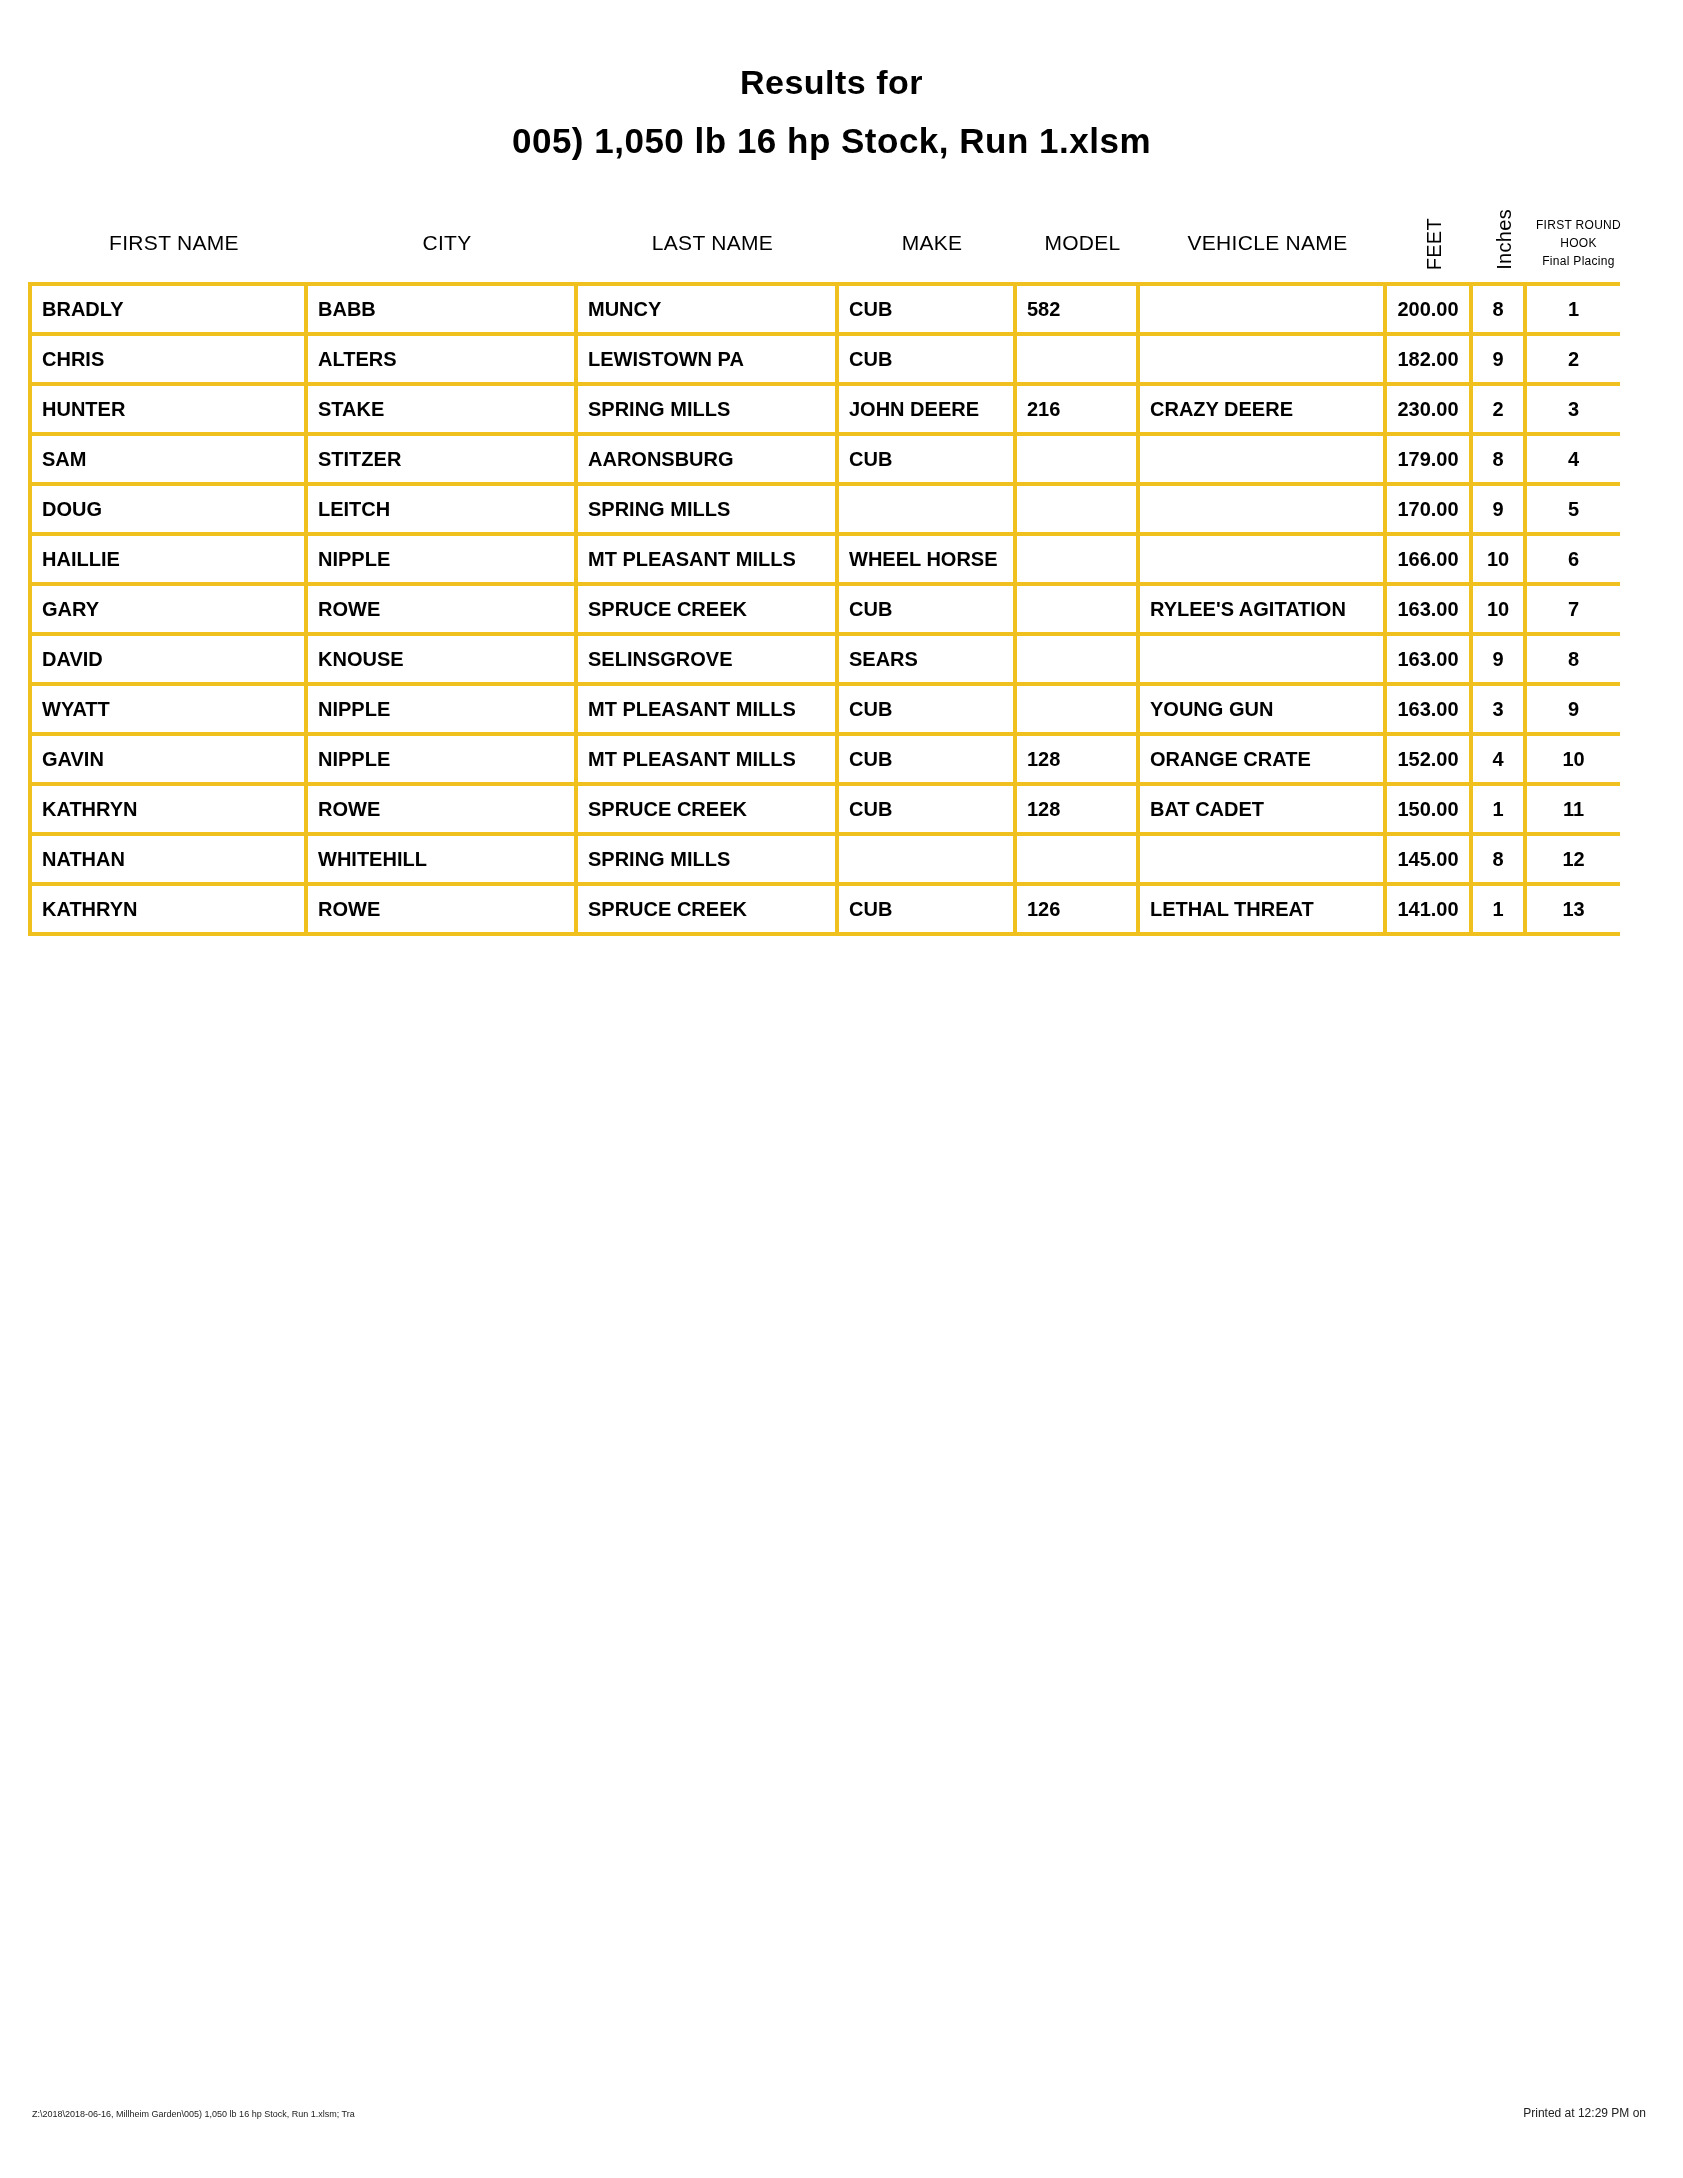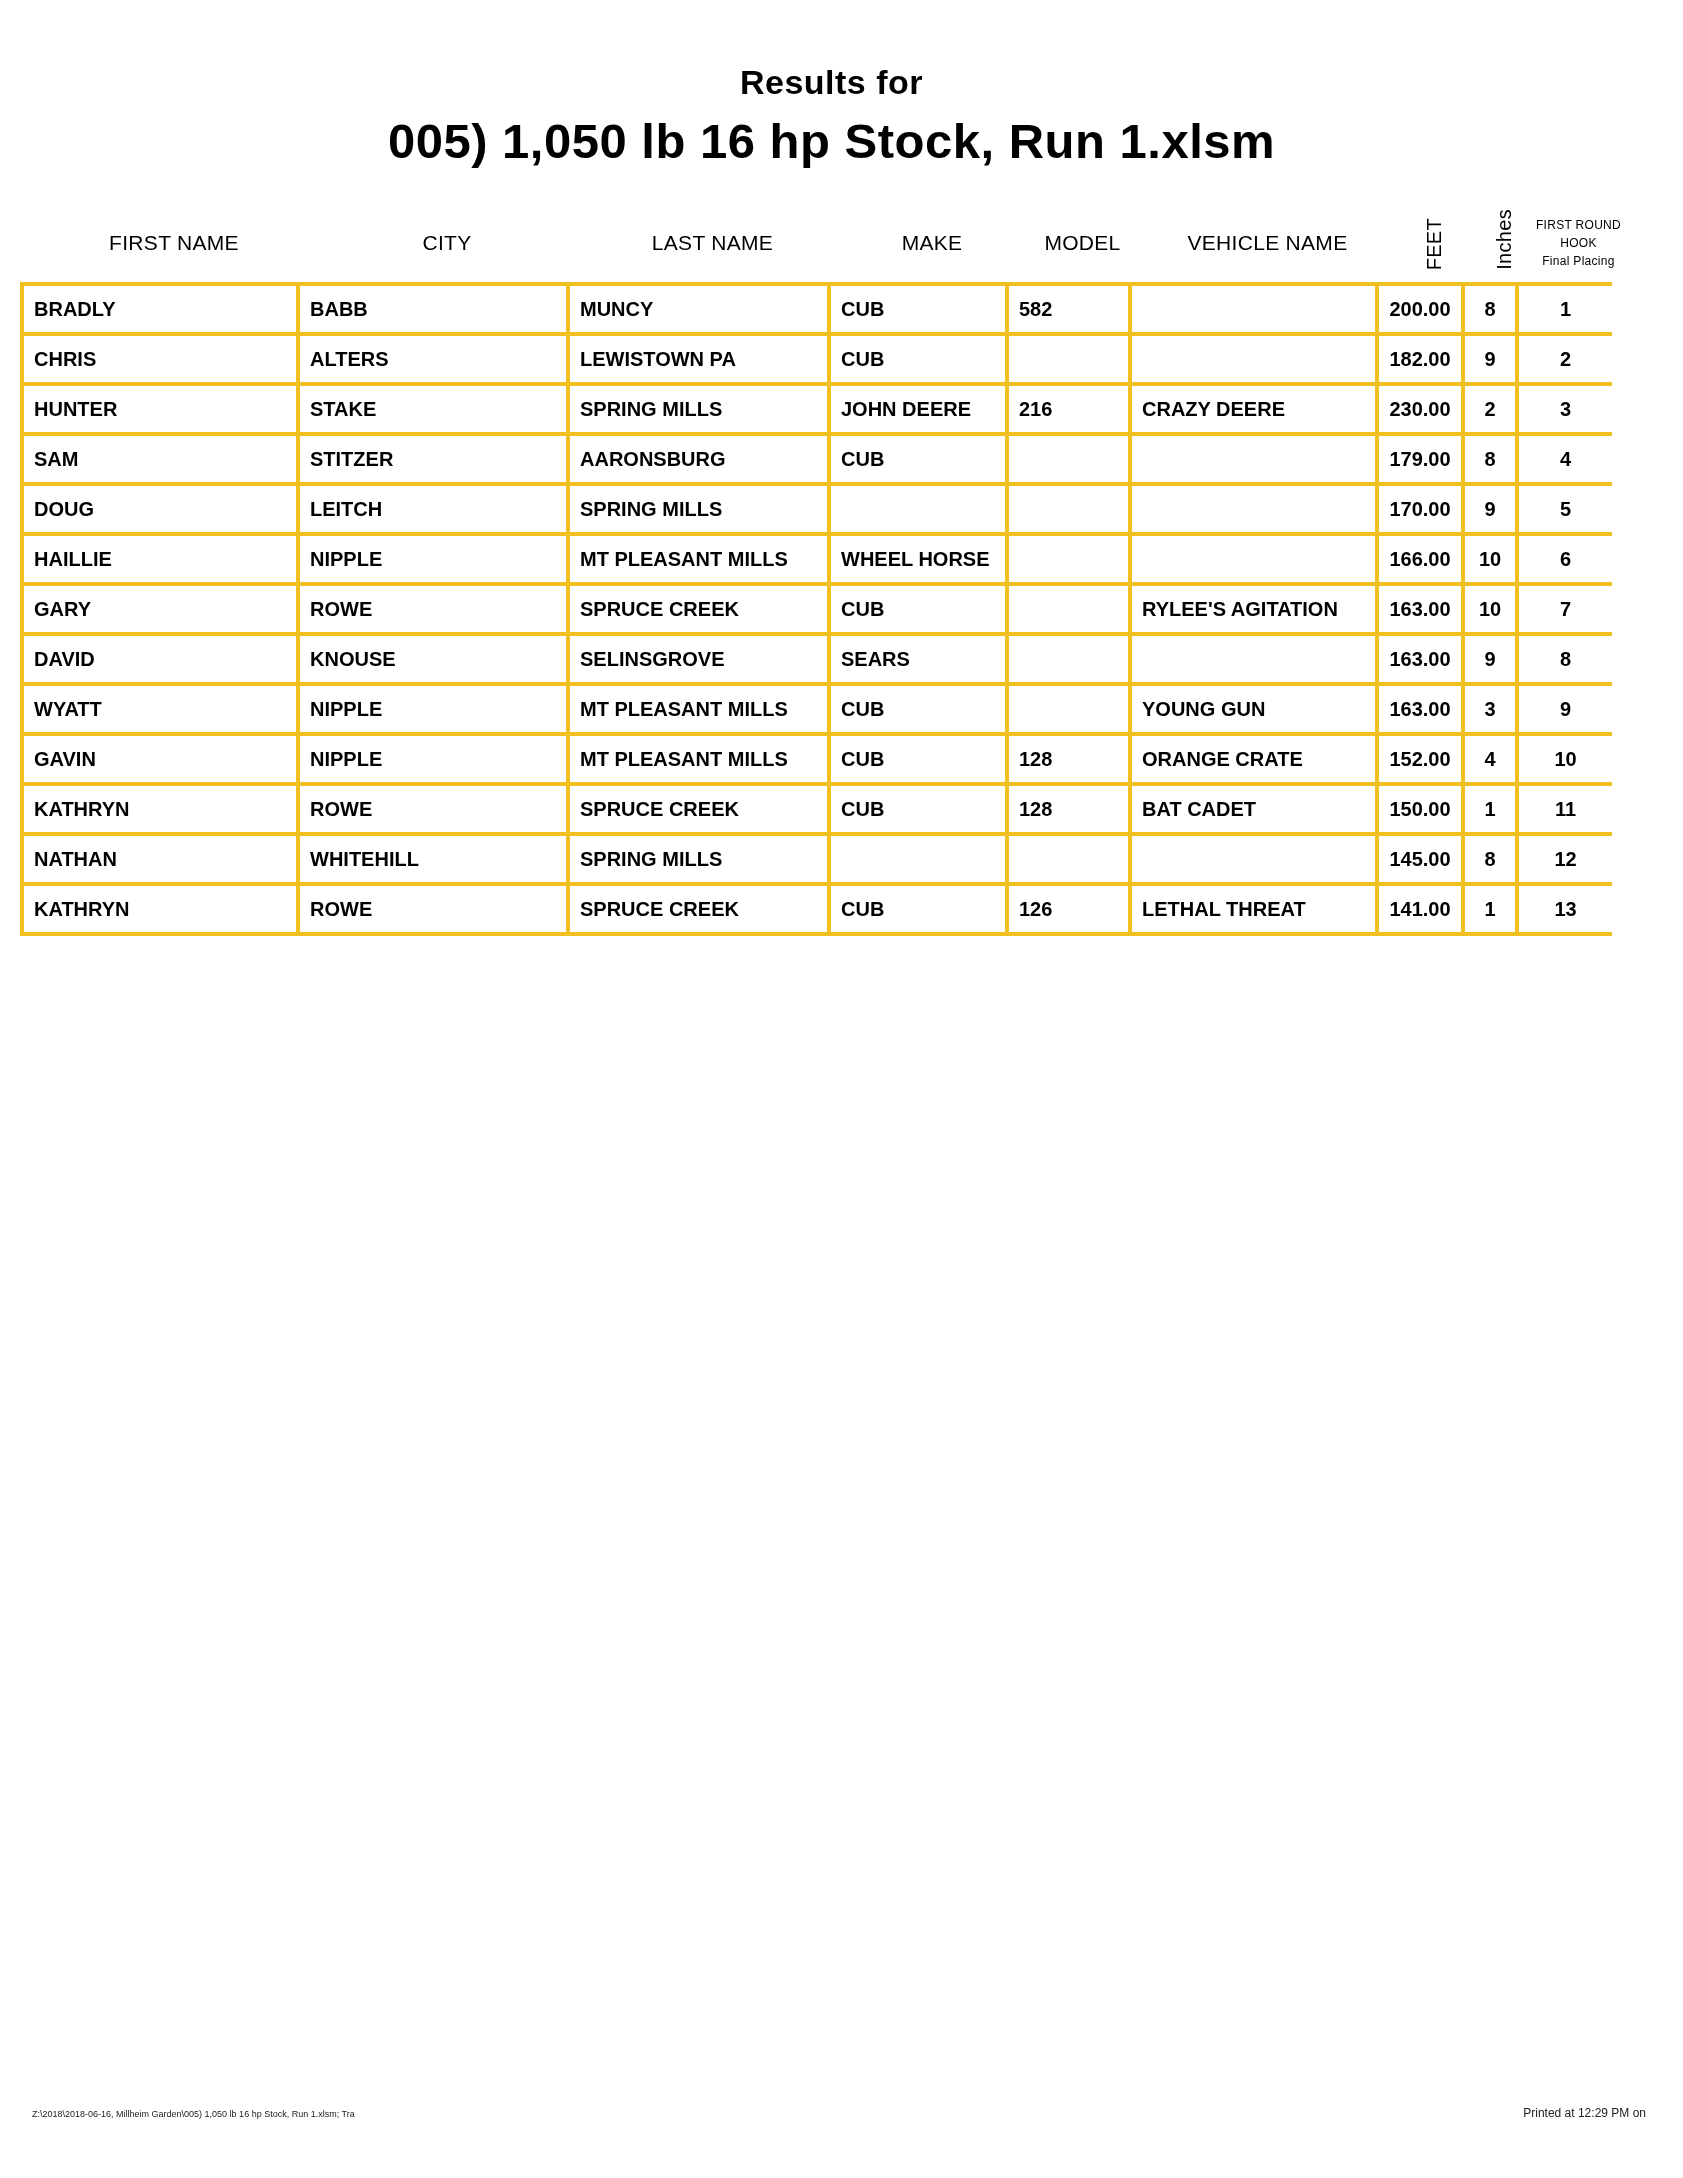--- a/index.html
+++ b/index.html
@@ -27,21 +27,21 @@
   }
   .title-line1 {
     margin: 0;
     font-size: 34px;
     line-height: 50px;
     font-weight: bold;
     letter-spacing: 0.5px;
   }
   .title-line2 {
     margin: 10px 0 0 0;
-    font-size: 49px;
+    font-size: 35px;
     line-height: 48px;
     font-weight: bold;
     letter-spacing: 0.5px;
   }
 
   
   .col-headers {
     position: absolute;
     left: 36px;
     top: 203px;
@@ -73,21 +73,21 @@
     flex-direction: column;
     font-size: 12px;
     line-height: 18px;
     justify-content: center;
     text-align: center;
   }
 
   
   .results-table {
     position: absolute;
-    left: 20px;
+    left: 28px;
     top: 282px;
     border-collapse: collapse;
     table-layout: fixed;
     width: 1591px;
   }
   .results-table td {
     border: 4px solid #F0C01E;
     height: 46px;
     font-weight: bold;
     font-size: 20px;

